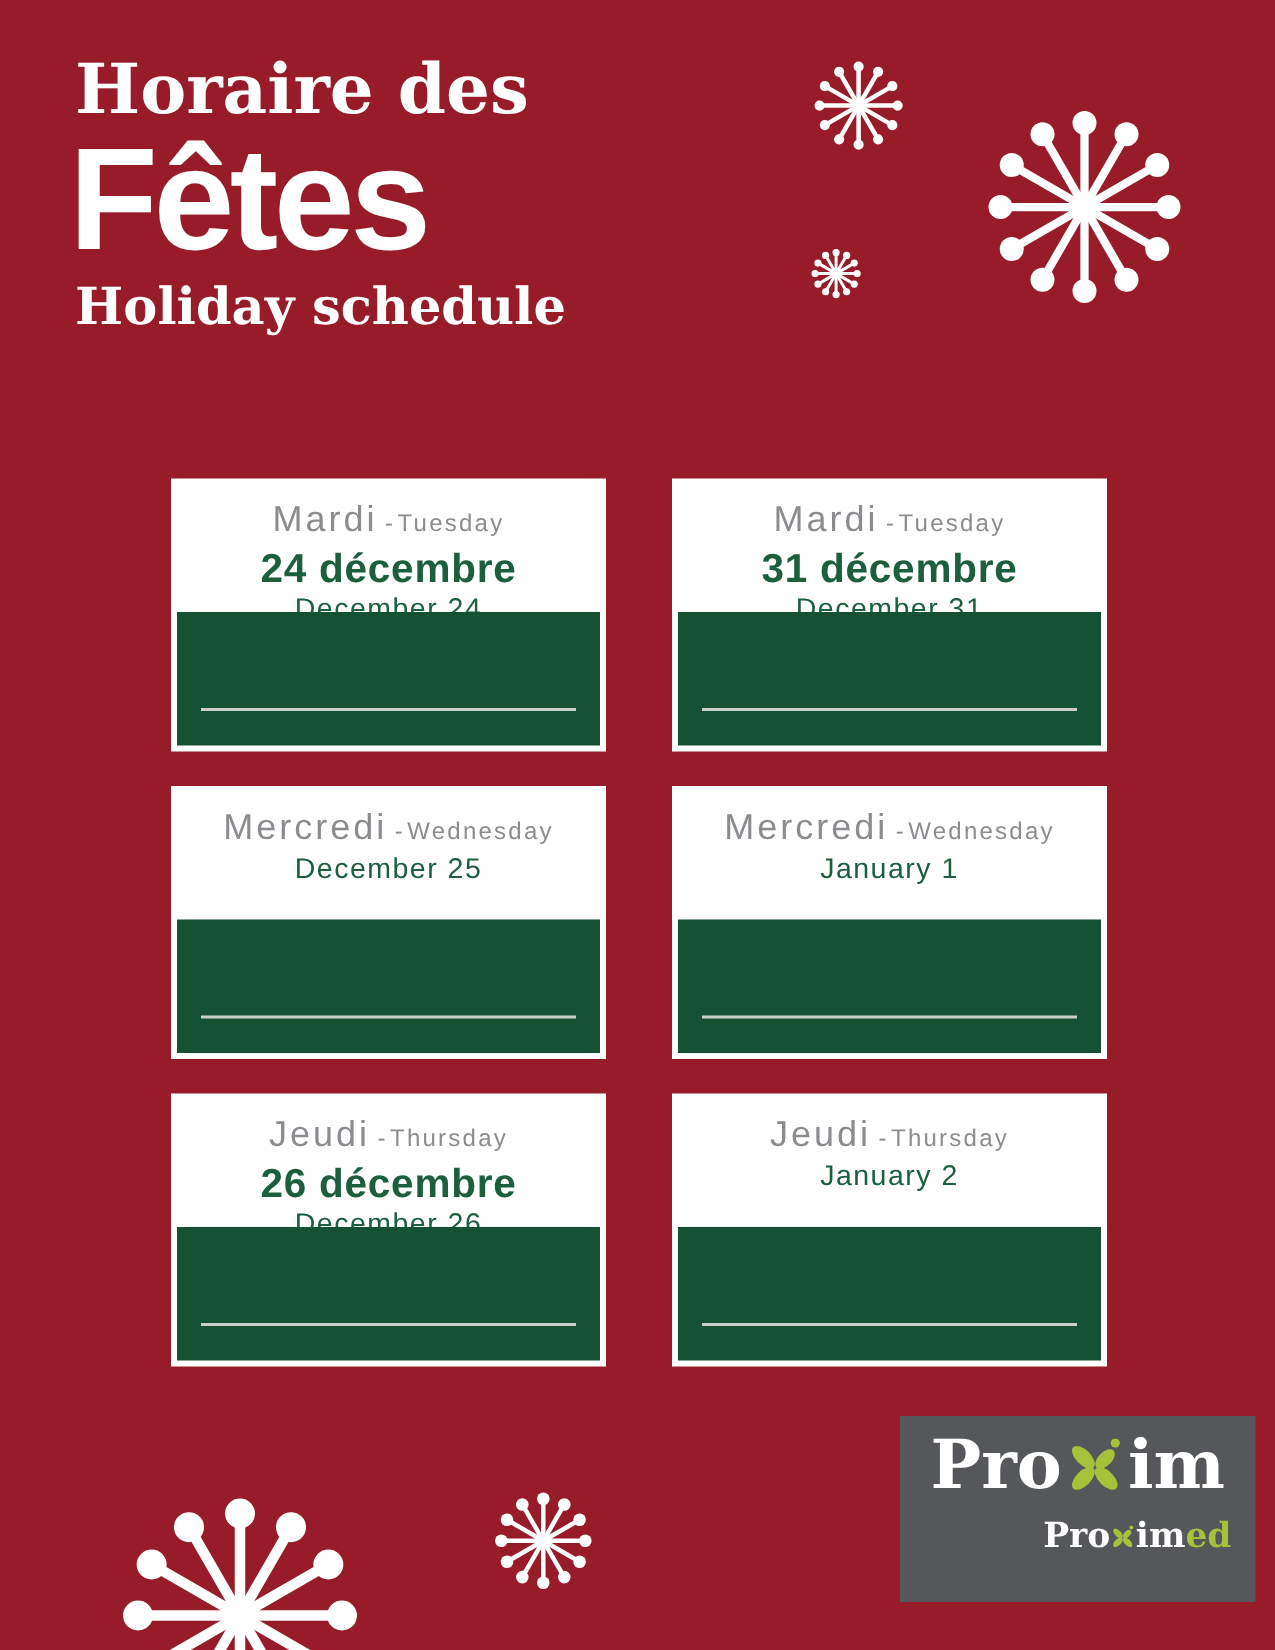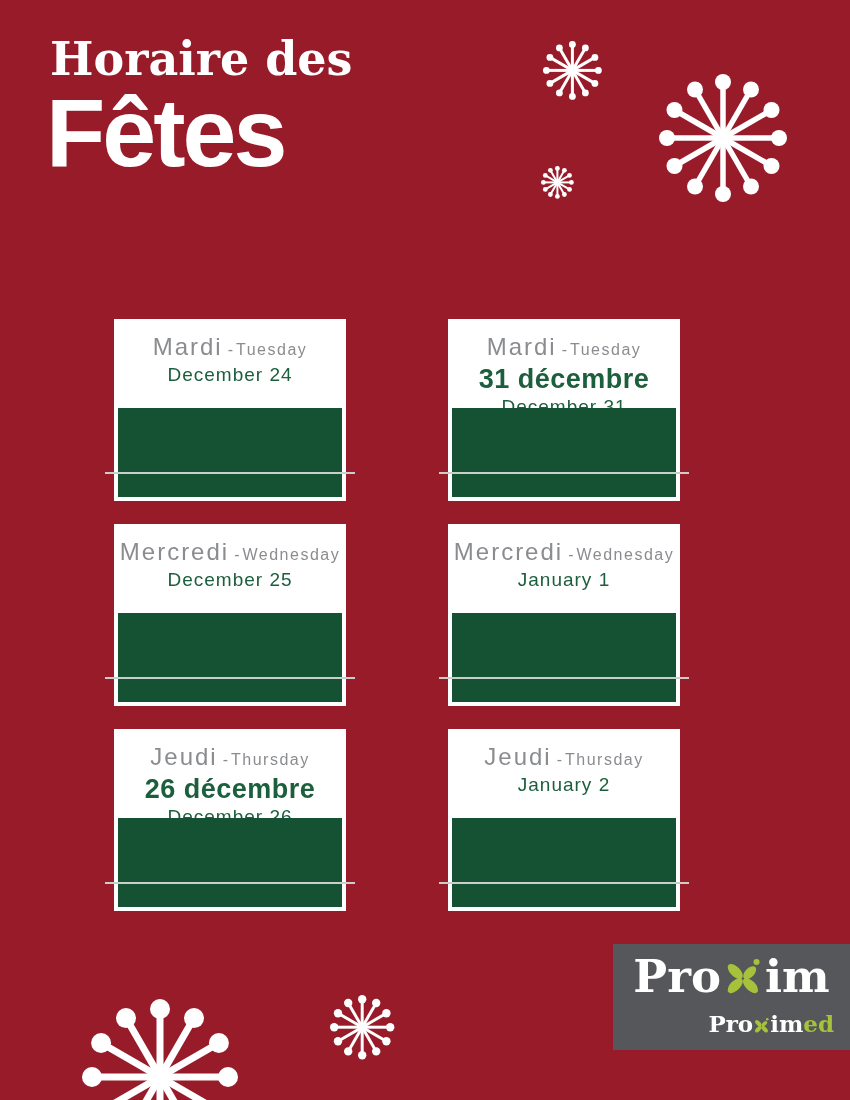--- a/index.html
+++ b/index.html
@@ -20,21 +20,21 @@
   .title-fr2{
     font-family:Liberation Sans, sans-serif;font-weight:bold;
     font-size:97px;line-height:0.98;letter-spacing:-3px;margin-left:-4px;
   }
   .title-en{
     font-family:"DejaVu Serif",serif;font-weight:bold;
     font-size:34px;line-height:1.15;margin-top:6px;
   }
   
   .card{
-    position:absolute;width:232px;height:182px;
+    position:absolute;width:290px;height:182px;
     background:#fff;text-align:center;box-sizing:border-box;
   }
   .c0{left:114px;top:319px}
   .c1{left:448px;top:319px}
   .c2{left:114px;top:524px}
   .c3{left:448px;top:524px}
   .c4{left:114px;top:729px}
   .c5{left:448px;top:729px}
   .day-line{
     margin-top:14px;
@@ -59,21 +59,21 @@
   .green-panel{
     position:absolute;left:4px;right:4px;bottom:4px;height:89px;
     background:var(--green-panel,#145233);
   }
   .blank-line{
     position:absolute;left:50%;bottom:23px;transform:translateX(-50%);
     width:250px;height:2px;background:var(--line,#C9CFCA);
   }
   
   .logo-box{
-    position:absolute;left:613px;top:944px;width:237px;height:106px;
+    position:absolute;left:600px;top:944px;width:237px;height:124px;
     background:var(--logo-bg,#55575A);
   }
   .logo-main{
     position:absolute;left:50%;top:8px;transform:translateX(-50%);
     color:#fff;font-family:"DejaVu Serif",serif;font-weight:bold;
     font-size:45px;line-height:1.1;white-space:nowrap;
   }
   .logo-main .x-big{width:42px;height:38px;vertical-align:-5px;margin:0 1px;}
   .logo-sub{
     position:absolute;right:16px;top:66px;
@@ -85,20 +85,21 @@
   .hidden-defs{position:absolute;width:0;height:0;overflow:hidden;}
 </style>
 </head>
 <body>
 
 <div class="poster">
 
   <div class="title-block">
     <div class="title-fr1">Horaire des</div>
     <div class="title-fr2">Fêtes</div>
+    <div class="title-en">Holiday schedule</div>
   </div>
 
   <div id="flakes">
       <svg viewBox="-31.4 -31.4 62.8 62.8" width="62.8" height="62.8" style="position: absolute; left: 540.6px; top: 38.6px;">
         <line x1="0" y1="0" x2="0.0" y2="-26.0" stroke="#FFFFFF" stroke-width="3"></line>
         <circle cx="0.0" cy="-26.0" r="3.4" fill="#FFFFFF"></circle>
         <line x1="0" y1="0" x2="13.0" y2="-22.5" stroke="#FFFFFF" stroke-width="3"></line>
         <circle cx="13.0" cy="-22.5" r="3.4" fill="#FFFFFF"></circle>
         <line x1="0" y1="0" x2="22.5" y2="-13.0" stroke="#FFFFFF" stroke-width="3"></line>
         <circle cx="22.5" cy="-13.0" r="3.4" fill="#FFFFFF"></circle>
@@ -229,20 +230,21 @@
         <line x1="0" y1="0" x2="-14.0" y2="-24.2" stroke="#FFFFFF" stroke-width="3"></line>
         <circle cx="-14.0" cy="-24.2" r="4.2" fill="#FFFFFF"></circle>
         <circle cx="0" cy="0" r="3.5999999999999996" fill="#FFFFFF"></circle>
       </svg>
     </div>
 
   <div class="card c0">
     <div class="day-line">
       <span class="day-fr">Mardi</span><span class="sep">-</span><span class="day-en">Tuesday</span>
     </div>
+    <div class="date-fr"><span>24 décembre</span><sup></sup><span></span></div>
     <div class="date-en">December 24</div>
     <div class="green-panel">
       <div class="blank-line"></div>
     </div>
   </div>
 
   <div class="card c1">
     <div class="day-line">
       <span class="day-fr">Mardi</span><span class="sep">-</span><span class="day-en">Tuesday</span>
     </div>

